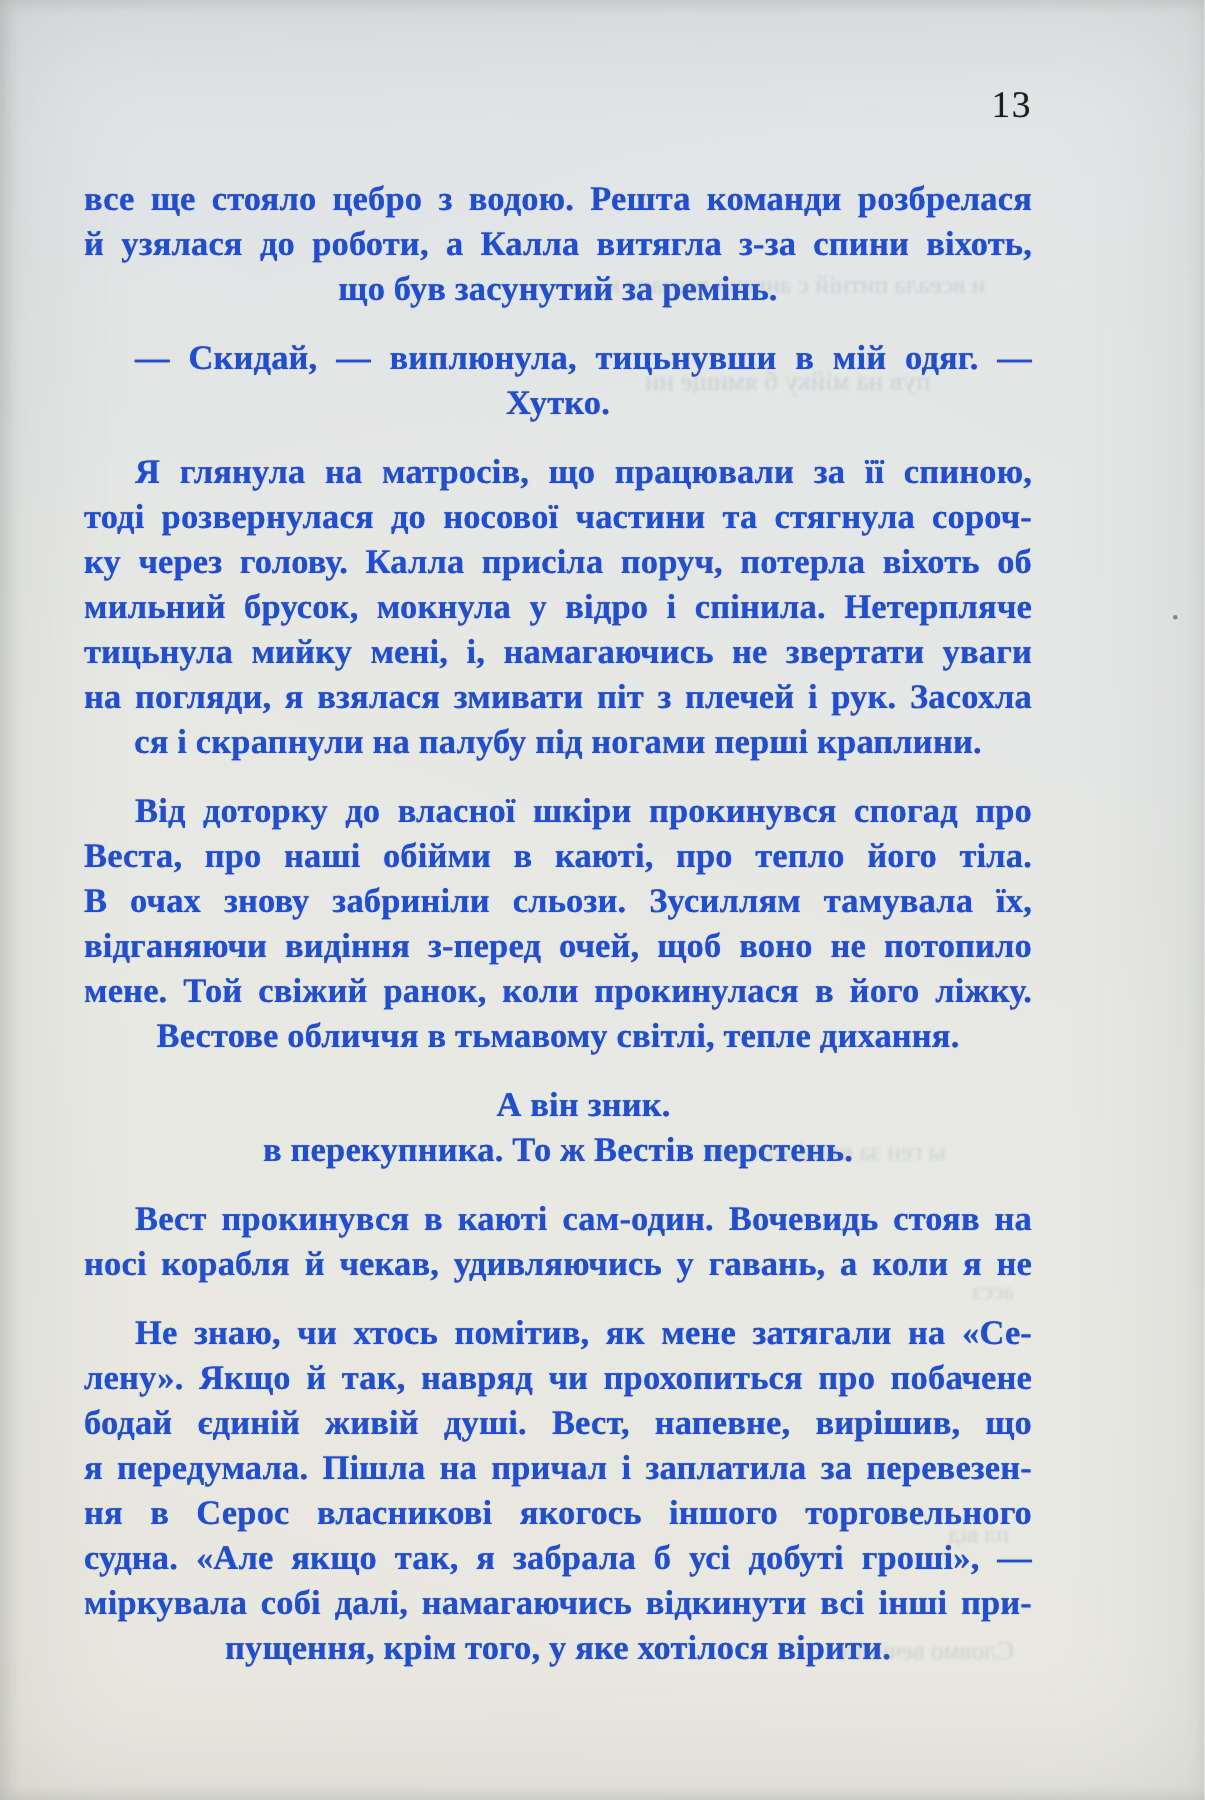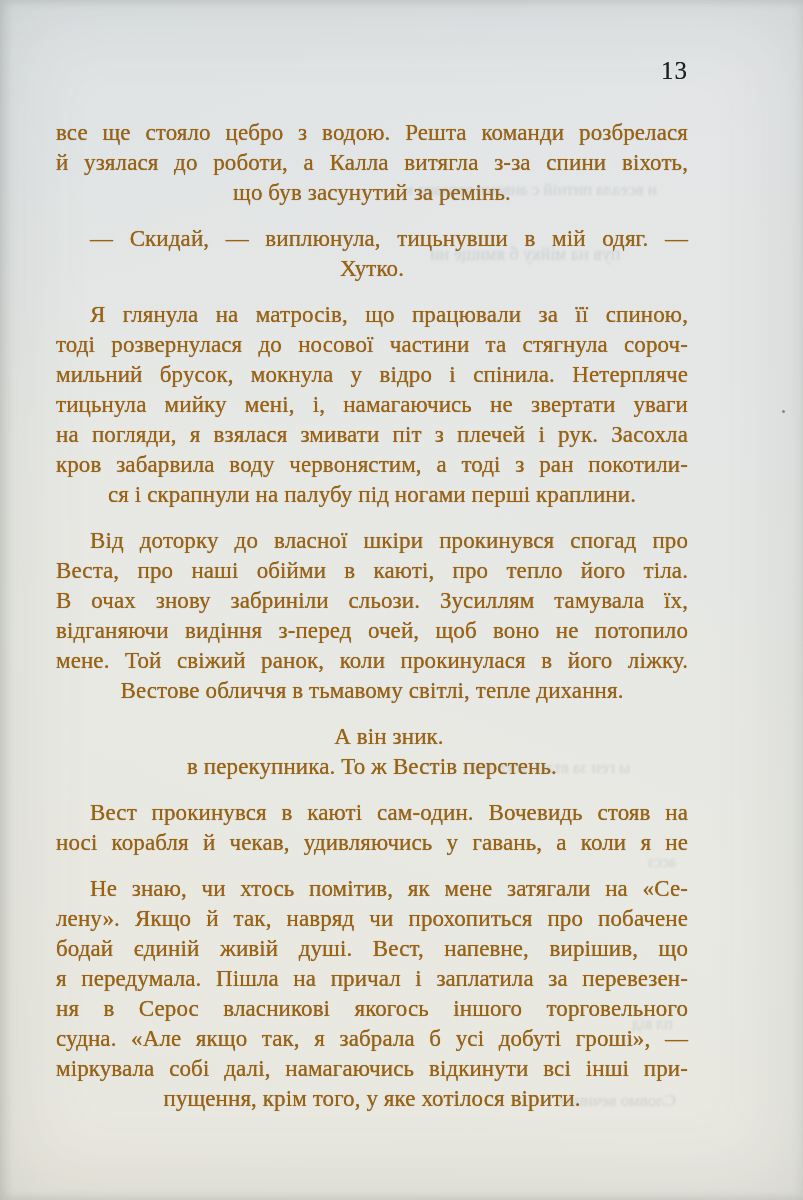--- a/index.html
+++ b/index.html
@@ -37,24 +37,25 @@
     line-height: 30px;
     color: #1d1f1e;
     letter-spacing: 1px;
     text-shadow: 0 0 0.6px rgba(25, 27, 26, 0.65);
   }
   .text-block {
     position: absolute;
     top: 118px;
     left: 56px;
     width: 632px;
-    color: #a16207;
+    color: #1d4ed8;
     font-size: 23px;
     letter-spacing: 0.1px;
     text-shadow: 0 0 0.7px rgba(25, 27, 26, 0.6);
+    font-weight: bold;
   }
   .line {
     height: 30px;
     line-height: 30px;
     text-align: center;
     white-space: normal;
     overflow: visible;
   }
   .line.just {
     text-align: justify;
@@ -93,24 +94,24 @@
 <div class="page-number">13</div>
 
 <div class="text-block">
     <div class="line just">все ще стояло цебро з водою. Решта команди розбрелася</div>
     <div class="line just">й узялася до роботи, а Калла витягла з-за спини віхоть,</div>
     <div class="line">що був засунутий за ремінь.</div>
     <div class="line just ind">— Скидай, — виплюнула, тицьнувши в мій одяг. —</div>
     <div class="line">Хутко.</div>
     <div class="line just ind">Я глянула на матросів, що працювали за її спиною,</div>
     <div class="line just">тоді розвернулася до носової частини та стягнула сороч-</div>
+    <div class="line just">ку через голову. Калла присіла поруч, потерла віхоть об</div>
     <div class="line just">мильний брусок, мокнула у відро і спінила. Нетерпляче</div>
     <div class="line just">тицьнула мийку мені, і, намагаючись не звертати уваги</div>
     <div class="line just">на погляди, я взялася змивати піт з плечей і рук. Засохла</div>
-    <div class="line just">кров забарвила воду червонястим, а тоді з ран покотили-</div>
     <div class="line">ся і скрапнули на палубу під ногами перші краплини.</div>
     <div class="line just ind">Від доторку до власної шкіри прокинувся спогад про</div>
     <div class="line just">Веста, про наші обійми в каюті, про тепло його тіла.</div>
     <div class="line just">В очах знову забриніли сльози. Зусиллям тамувала їх,</div>
     <div class="line just">відганяючи видіння з-перед очей, щоб воно не потопило</div>
     <div class="line just">мене. Той свіжий ранок, коли прокинулася в його ліжку.</div>
     <div class="line">Вестове обличчя в тьмавому світлі, тепле дихання.</div>
     <div class="line ind">А він зник.</div>
     <div class="line">в перекупника. То ж Вестів перстень.</div>
     <div class="line just ind">Вест прокинувся в каюті сам-один. Вочевидь стояв на</div>

